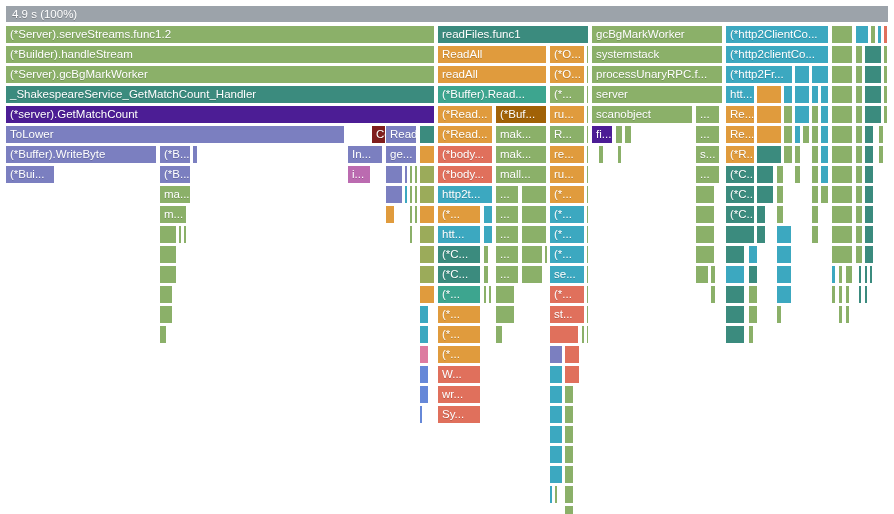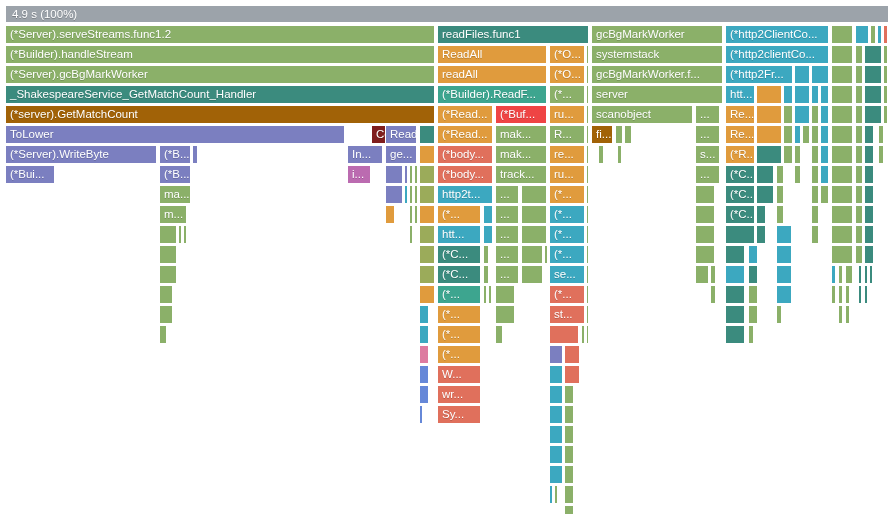--- a/index.html
+++ b/index.html
@@ -73,46 +73,46 @@
       <div class="frame" style="left: 591px; top: 45px; width: 132px; height: 19px; background: rgb(139, 176, 105);">systemstack</div>
       <div class="frame" style="left: 725px; top: 45px; width: 104px; height: 19px; background: rgb(60, 168, 192);">(*http2clientCo...</div>
       <div class="frame" style="left: 831px; top: 45px; width: 22px; height: 19px; background: rgb(139, 176, 105);"></div>
       <div class="frame" style="left: 855px; top: 45px; width: 8px; height: 19px; background: rgb(139, 176, 105); padding: 0px;"></div>
       <div class="frame" style="left: 864px; top: 45px; width: 18px; height: 19px; background: rgb(59, 139, 126);"></div>
       <div class="frame" style="left: 883px; top: 45px; width: 5px; height: 19px; background: rgb(139, 176, 105); padding: 0px;"></div>
       <div class="frame" style="left: 5px; top: 65px; width: 430px; height: 19px; background: rgb(139, 176, 105);">(*Server).gcBgMarkWorker</div>
       <div class="frame" style="left: 437px; top: 65px; width: 110px; height: 19px; background: rgb(224, 155, 61);">readAll</div>
       <div class="frame" style="left: 549px; top: 65px; width: 36px; height: 19px; background: rgb(224, 155, 61);">(*O...</div>
       <div class="frame" style="left: 586px; top: 65px; width: 3px; height: 19px; background: rgb(139, 176, 105); padding: 0px;"></div>
-      <div class="frame" style="left: 591px; top: 65px; width: 132px; height: 19px; background: rgb(139, 176, 105);">gcBgMarkWorker.f...</div>
+      <div class="frame" style="left: 591px; top: 65px; width: 132px; height: 19px; background: rgb(139, 176, 105);">processUnaryRPC.f...</div>
       <div class="frame" style="left: 725px; top: 65px; width: 68px; height: 19px; background: rgb(60, 168, 192);">(*http2Fr...</div>
       <div class="frame" style="left: 794px; top: 65px; width: 16px; height: 19px; background: rgb(60, 168, 192);"></div>
       <div class="frame" style="left: 811px; top: 65px; width: 18px; height: 19px; background: rgb(60, 168, 192);"></div>
       <div class="frame" style="left: 831px; top: 65px; width: 22px; height: 19px; background: rgb(139, 176, 105);"></div>
       <div class="frame" style="left: 855px; top: 65px; width: 8px; height: 19px; background: rgb(139, 176, 105); padding: 0px;"></div>
       <div class="frame" style="left: 864px; top: 65px; width: 18px; height: 19px; background: rgb(59, 139, 126);"></div>
       <div class="frame" style="left: 883px; top: 65px; width: 5px; height: 19px; background: rgb(139, 176, 105); padding: 0px;"></div>
       <div class="frame" style="left: 5px; top: 85px; width: 430px; height: 19px; background: rgb(59, 139, 126);">_ShakespeareService_GetMatchCount_Handler</div>
-      <div class="frame" style="left: 437px; top: 85px; width: 110px; height: 19px; background: rgb(61, 165, 143);">(*Builder).ReadF...</div>
+      <div class="frame" style="left: 437px; top: 85px; width: 110px; height: 19px; background: rgb(61, 165, 143);">(*Buffer).Read...</div>
       <div class="frame" style="left: 549px; top: 85px; width: 36px; height: 19px; background: rgb(139, 176, 105);">(*...</div>
       <div class="frame" style="left: 586px; top: 85px; width: 3px; height: 19px; background: rgb(139, 176, 105); padding: 0px;"></div>
       <div class="frame" style="left: 591px; top: 85px; width: 132px; height: 19px; background: rgb(139, 176, 105);">server</div>
       <div class="frame" style="left: 725px; top: 85px; width: 30px; height: 19px; background: rgb(60, 168, 192);">htt...</div>
       <div class="frame" style="left: 756px; top: 85px; width: 26px; height: 19px; background: rgb(224, 155, 61);"></div>
       <div class="frame" style="left: 783px; top: 85px; width: 10px; height: 19px; background: rgb(60, 168, 192); padding: 0px;"></div>
       <div class="frame" style="left: 794px; top: 85px; width: 16px; height: 19px; background: rgb(60, 168, 192);"></div>
       <div class="frame" style="left: 811px; top: 85px; width: 8px; height: 19px; background: rgb(60, 168, 192); padding: 0px;"></div>
       <div class="frame" style="left: 820px; top: 85px; width: 9px; height: 19px; background: rgb(60, 168, 192); padding: 0px;"></div>
       <div class="frame" style="left: 831px; top: 85px; width: 22px; height: 19px; background: rgb(139, 176, 105);"></div>
       <div class="frame" style="left: 855px; top: 85px; width: 8px; height: 19px; background: rgb(139, 176, 105); padding: 0px;"></div>
       <div class="frame" style="left: 864px; top: 85px; width: 18px; height: 19px; background: rgb(59, 139, 126);"></div>
       <div class="frame" style="left: 883px; top: 85px; width: 5px; height: 19px; background: rgb(139, 176, 105); padding: 0px;"></div>
-      <div class="frame" style="left: 5px; top: 105px; width: 430px; height: 19px; background: #a16207;">(*server).GetMatchCount</div>
+      <div class="frame" style="left: 5px; top: 105px; width: 430px; height: 19px; background: #4c1d95;">(*server).GetMatchCount</div>
       <div class="frame" style="left: 437px; top: 105px; width: 56px; height: 19px; background: rgb(224, 155, 61);">(*Read...</div>
-      <div class="frame" style="left: 495px; top: 105px; width: 52px; height: 19px; background: #ef4444;">(*Buf...</div>
+      <div class="frame" style="left: 495px; top: 105px; width: 52px; height: 19px; background: #a16207;">(*Buf...</div>
       <div class="frame" style="left: 549px; top: 105px; width: 36px; height: 19px; background: rgb(224, 155, 61);">ru...</div>
       <div class="frame" style="left: 586px; top: 105px; width: 3px; height: 19px; background: rgb(139, 176, 105); padding: 0px;"></div>
       <div class="frame" style="left: 591px; top: 105px; width: 102px; height: 19px; background: rgb(139, 176, 105);">scanobject</div>
       <div class="frame" style="left: 695px; top: 105px; width: 25px; height: 19px; background: rgb(139, 176, 105);">...</div>
       <div class="frame" style="left: 725px; top: 105px; width: 30px; height: 19px; background: rgb(224, 155, 61);">Re...</div>
       <div class="frame" style="left: 756px; top: 105px; width: 26px; height: 19px; background: rgb(224, 155, 61);"></div>
       <div class="frame" style="left: 783px; top: 105px; width: 10px; height: 19px; background: rgb(139, 176, 105); padding: 0px;"></div>
       <div class="frame" style="left: 794px; top: 105px; width: 16px; height: 19px; background: rgb(60, 168, 192);"></div>
       <div class="frame" style="left: 811px; top: 105px; width: 8px; height: 19px; background: rgb(139, 176, 105); padding: 0px;"></div>
       <div class="frame" style="left: 820px; top: 105px; width: 9px; height: 19px; background: rgb(60, 168, 192); padding: 0px;"></div>
@@ -121,36 +121,36 @@
       <div class="frame" style="left: 864px; top: 105px; width: 18px; height: 19px; background: rgb(59, 139, 126);"></div>
       <div class="frame" style="left: 883px; top: 105px; width: 5px; height: 19px; background: rgb(139, 176, 105); padding: 0px;"></div>
       <div class="frame" style="left: 5px; top: 125px; width: 340px; height: 19px; background: rgb(123, 127, 192);">ToLower</div>
       <div class="frame" style="left: 347px; top: 125px; width: 36px; height: 19px; background: #7f1d1d; margin-left: 24px;">Co...</div>
       <div class="frame" style="left: 385px; top: 125px; width: 32px; height: 19px; background: rgb(123, 127, 192);">ReadF</div>
       <div class="frame" style="left: 419px; top: 125px; width: 16px; height: 19px; background: rgb(59, 139, 126);"></div>
       <div class="frame" style="left: 437px; top: 125px; width: 56px; height: 19px; background: rgb(224, 155, 61);">(*Read...</div>
       <div class="frame" style="left: 495px; top: 125px; width: 52px; height: 19px; background: rgb(139, 176, 105);">mak...</div>
       <div class="frame" style="left: 549px; top: 125px; width: 36px; height: 19px; background: rgb(139, 176, 105);">R...</div>
       <div class="frame" style="left: 586px; top: 125px; width: 3px; height: 19px; background: rgb(139, 176, 105); padding: 0px;"></div>
-      <div class="frame" style="left: 591px; top: 125px; width: 22px; height: 19px; background: #a16207;">fi...</div>
+      <div class="frame" style="left: 591px; top: 125px; width: 22px; height: 19px; background: #4c1d95;">fi...</div>
       <div class="frame" style="left: 615px; top: 125px; width: 8px; height: 19px; background: rgb(139, 176, 105); padding: 0px;"></div>
       <div class="frame" style="left: 624px; top: 125px; width: 8px; height: 19px; background: rgb(139, 176, 105); padding: 0px;"></div>
       <div class="frame" style="left: 695px; top: 125px; width: 25px; height: 19px; background: rgb(139, 176, 105);">...</div>
       <div class="frame" style="left: 725px; top: 125px; width: 30px; height: 19px; background: rgb(224, 155, 61);">Re...</div>
       <div class="frame" style="left: 756px; top: 125px; width: 26px; height: 19px; background: rgb(224, 155, 61);"></div>
       <div class="frame" style="left: 783px; top: 125px; width: 10px; height: 19px; background: rgb(139, 176, 105); padding: 0px;"></div>
       <div class="frame" style="left: 794px; top: 125px; width: 7px; height: 19px; background: rgb(60, 168, 192); padding: 0px;"></div>
       <div class="frame" style="left: 802px; top: 125px; width: 8px; height: 19px; background: rgb(139, 176, 105); padding: 0px;"></div>
       <div class="frame" style="left: 811px; top: 125px; width: 8px; height: 19px; background: rgb(139, 176, 105); padding: 0px;"></div>
       <div class="frame" style="left: 820px; top: 125px; width: 9px; height: 19px; background: rgb(60, 168, 192); padding: 0px;"></div>
       <div class="frame" style="left: 831px; top: 125px; width: 22px; height: 19px; background: rgb(139, 176, 105);"></div>
       <div class="frame" style="left: 855px; top: 125px; width: 8px; height: 19px; background: rgb(139, 176, 105); padding: 0px;"></div>
       <div class="frame" style="left: 864px; top: 125px; width: 10px; height: 19px; background: rgb(59, 139, 126); padding: 0px;"></div>
       <div class="frame" style="left: 878px; top: 125px; width: 6px; height: 19px; background: rgb(139, 176, 105); padding: 0px;"></div>
-      <div class="frame" style="left: 5px; top: 145px; width: 152px; height: 19px; background: rgb(123, 127, 192);">(*Server).WriteByte</div>
+      <div class="frame" style="left: 5px; top: 145px; width: 152px; height: 19px; background: rgb(123, 127, 192);">(*Buffer).WriteByte</div>
       <div class="frame" style="left: 159px; top: 145px; width: 32px; height: 19px; background: rgb(123, 127, 192);">(*B...</div>
       <div class="frame" style="left: 192px; top: 145px; width: 6px; height: 19px; background: rgb(123, 127, 192); padding: 0px;"></div>
       <div class="frame" style="left: 347px; top: 145px; width: 36px; height: 19px; background: rgb(123, 127, 192);">In...</div>
       <div class="frame" style="left: 385px; top: 145px; width: 32px; height: 19px; background: rgb(123, 127, 192);">ge...</div>
       <div class="frame" style="left: 419px; top: 145px; width: 16px; height: 19px; background: rgb(224, 155, 61);"></div>
       <div class="frame" style="left: 437px; top: 145px; width: 56px; height: 19px; background: rgb(224, 112, 92);">(*body...</div>
       <div class="frame" style="left: 495px; top: 145px; width: 52px; height: 19px; background: rgb(139, 176, 105);">mak...</div>
       <div class="frame" style="left: 549px; top: 145px; width: 36px; height: 19px; background: rgb(224, 155, 61);">re...</div>
       <div class="frame" style="left: 586px; top: 145px; width: 3px; height: 19px; background: rgb(139, 176, 105); padding: 0px;"></div>
       <div class="frame" style="left: 598px; top: 145px; width: 6px; height: 19px; background: rgb(139, 176, 105); padding: 0px;"></div>
@@ -168,21 +168,21 @@
       <div class="frame" style="left: 878px; top: 145px; width: 6px; height: 19px; background: rgb(139, 176, 105); padding: 0px;"></div>
       <div class="frame" style="left: 5px; top: 165px; width: 50px; height: 19px; background: rgb(123, 127, 192);">(*Bui...</div>
       <div class="frame" style="left: 159px; top: 165px; width: 32px; height: 19px; background: rgb(123, 127, 192);">(*B...</div>
       <div class="frame" style="left: 347px; top: 165px; width: 24px; height: 19px; background: rgb(187, 107, 176);">i...</div>
       <div class="frame" style="left: 385px; top: 165px; width: 18px; height: 19px; background: rgb(123, 127, 192);"></div>
       <div class="frame" style="left: 404px; top: 165px; width: 4px; height: 19px; background: rgb(123, 127, 192); padding: 0px;"></div>
       <div class="frame" style="left: 409px; top: 165px; width: 4px; height: 19px; background: rgb(139, 176, 105); padding: 0px;"></div>
       <div class="frame" style="left: 414px; top: 165px; width: 4px; height: 19px; background: rgb(139, 176, 105); padding: 0px;"></div>
       <div class="frame" style="left: 419px; top: 165px; width: 16px; height: 19px; background: rgb(155, 171, 90);"></div>
       <div class="frame" style="left: 437px; top: 165px; width: 56px; height: 19px; background: rgb(224, 112, 92);">(*body...</div>
-      <div class="frame" style="left: 495px; top: 165px; width: 52px; height: 19px; background: rgb(139, 176, 105);">track...</div>
+      <div class="frame" style="left: 495px; top: 165px; width: 52px; height: 19px; background: rgb(139, 176, 105);">mall...</div>
       <div class="frame" style="left: 549px; top: 165px; width: 36px; height: 19px; background: rgb(224, 155, 61);">ru...</div>
       <div class="frame" style="left: 586px; top: 165px; width: 3px; height: 19px; background: rgb(139, 176, 105); padding: 0px;"></div>
       <div class="frame" style="left: 695px; top: 165px; width: 25px; height: 19px; background: rgb(139, 176, 105);">...</div>
       <div class="frame" style="left: 725px; top: 165px; width: 30px; height: 19px; background: rgb(59, 139, 126);">(*C...</div>
       <div class="frame" style="left: 756px; top: 165px; width: 18px; height: 19px; background: rgb(59, 139, 126);"></div>
       <div class="frame" style="left: 776px; top: 165px; width: 8px; height: 19px; background: rgb(139, 176, 105); padding: 0px;"></div>
       <div class="frame" style="left: 794px; top: 165px; width: 7px; height: 19px; background: rgb(139, 176, 105); padding: 0px;"></div>
       <div class="frame" style="left: 811px; top: 165px; width: 8px; height: 19px; background: rgb(139, 176, 105); padding: 0px;"></div>
       <div class="frame" style="left: 820px; top: 165px; width: 9px; height: 19px; background: rgb(60, 168, 192); padding: 0px;"></div>
       <div class="frame" style="left: 831px; top: 165px; width: 22px; height: 19px; background: rgb(139, 176, 105);"></div>

